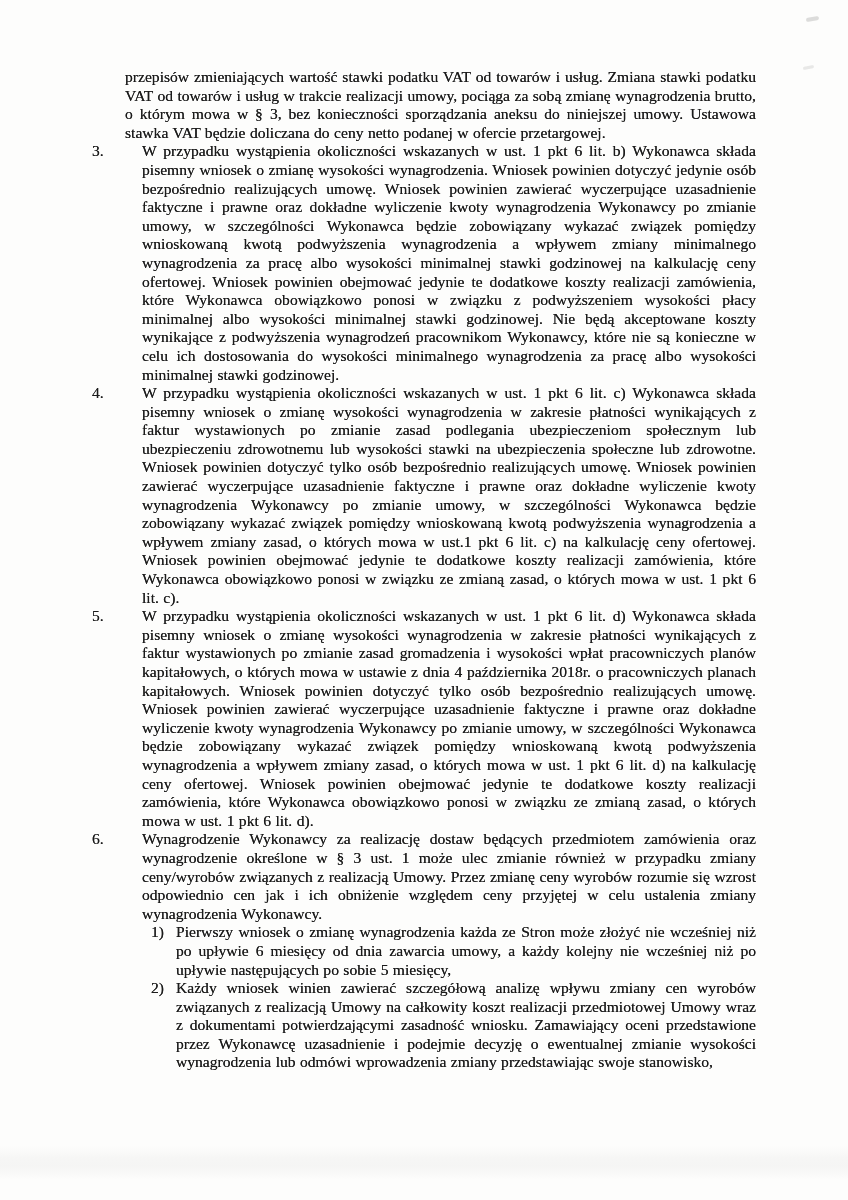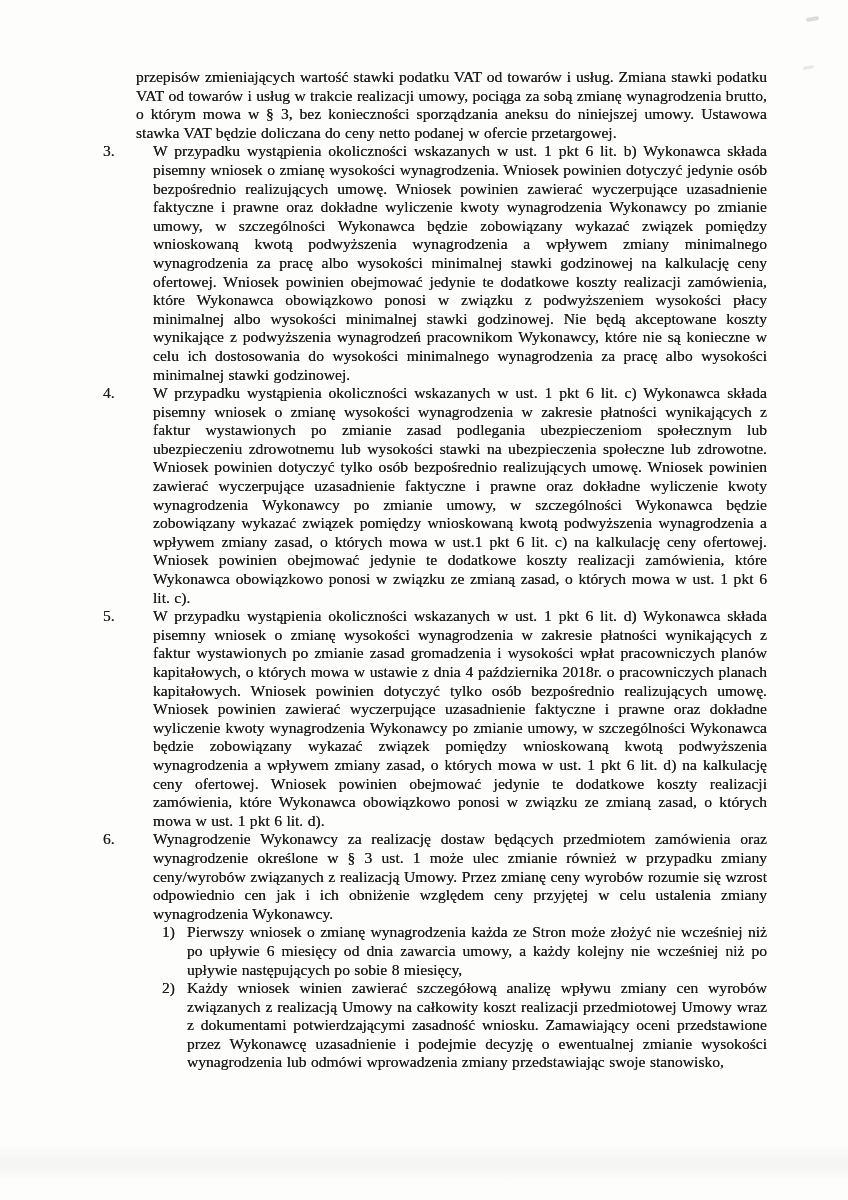--- a/index.html
+++ b/index.html
@@ -14,21 +14,21 @@
     background: #fdfdfc;
     overflow: hidden;
     font-family: "Liberation Serif", "DejaVu Serif", serif;
     font-size: 15.6px;
     line-height: 18.6px;
     color: #1b1b1b;
     text-shadow: 0 0 0.35px rgba(20,20,20,0.85);
   }
   .content {
     position: absolute;
-    left: 103px;
+    left: 92px;
     top: 68px;
     width: 664px;
   }
   p.intro {
     margin: 0 0 0 33px;
     text-align: justify;
     word-spacing: 0.5px;
   }
   .item {
     display: flex;
@@ -110,21 +110,21 @@
       <div class="text">W przypadku wystąpienia okoliczności wskazanych w ust. 1 pkt 6 lit. d) Wykonawca składa pisemny wniosek o zmianę wysokości wynagrodzenia w zakresie płatności wynikających z faktur wystawionych po zmianie zasad gromadzenia i wysokości wpłat pracowniczych planów kapitałowych, o których mowa w ustawie z dnia 4 października 2018r. o pracowniczych planach kapitałowych. Wniosek powinien dotyczyć tylko osób bezpośrednio realizujących umowę. Wniosek powinien zawierać wyczerpujące uzasadnienie faktyczne i prawne oraz dokładne wyliczenie kwoty wynagrodzenia Wykonawcy po zmianie umowy, w szczególności Wykonawca będzie zobowiązany wykazać związek pomiędzy wnioskowaną kwotą podwyższenia wynagrodzenia a wpływem zmiany zasad, o których mowa w ust. 1 pkt 6 lit. d) na kalkulację ceny ofertowej. Wniosek powinien obejmować jedynie te dodatkowe koszty realizacji zamówienia, które Wykonawca obowiązkowo ponosi w związku ze zmianą zasad, o których mowa w ust. 1 pkt 6 lit. d).</div>
     </div>
 
     <div class="item">
       <span class="num">6.</span>
       <div class="text">Wynagrodzenie Wykonawcy za realizację dostaw będących przedmiotem zamówienia oraz wynagrodzenie określone w § 3 ust. 1 może ulec zmianie również w przypadku zmiany ceny/wyrobów związanych z realizacją Umowy. Przez zmianę ceny wyrobów rozumie się wzrost odpowiednio cen jak i ich obniżenie względem ceny przyjętej w celu ustalenia zmiany wynagrodzenia Wykonawcy.</div>
     </div>
 
     <div class="subitem">
       <span class="num">1)</span>
-      <div class="text">Pierwszy wniosek o zmianę wynagrodzenia każda ze Stron może złożyć nie wcześniej niż po upływie 6 miesięcy od dnia zawarcia umowy, a każdy kolejny nie wcześniej niż po upływie następujących po sobie 8 miesięcy,</div>
+      <div class="text">Pierwszy wniosek o zmianę wynagrodzenia każda ze Stron może złożyć nie wcześniej niż po upływie 6 miesięcy od dnia zawarcia umowy, a każdy kolejny nie wcześniej niż po upływie następujących po sobie 5 miesięcy,</div>
     </div>
 
     <div class="subitem">
       <span class="num">2)</span>
       <div class="text">Każdy wniosek winien zawierać szczegółową analizę wpływu zmiany cen wyrobów związanych z realizacją Umowy na całkowity koszt realizacji przedmiotowej Umowy wraz z dokumentami potwierdzającymi zasadność wniosku. Zamawiający oceni przedstawione przez Wykonawcę uzasadnienie i podejmie decyzję o ewentualnej zmianie wysokości wynagrodzenia lub odmówi wprowadzenia zmiany przedstawiając swoje stanowisko,</div>
     </div>
 
   </div>
 
   <div class="smudge-a"></div>

